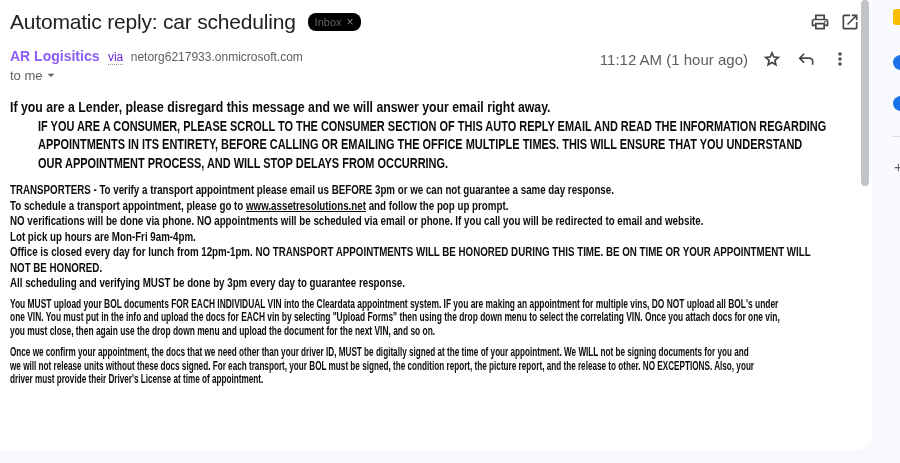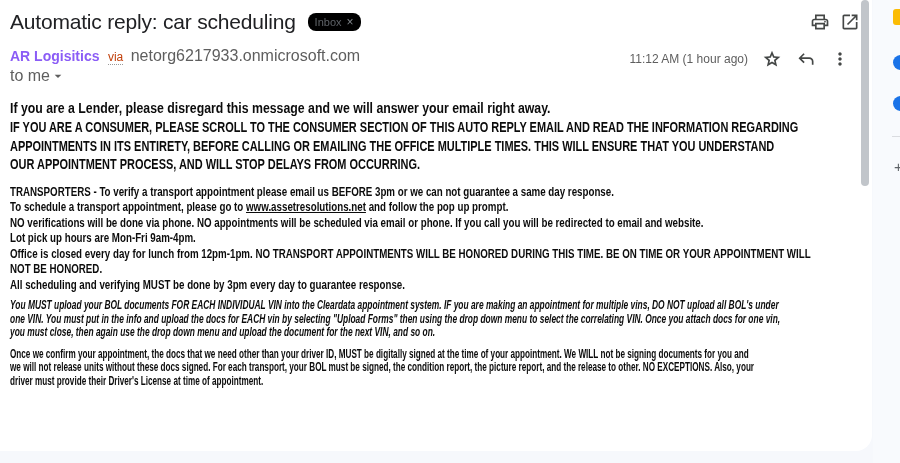--- a/index.html
+++ b/index.html
@@ -11,33 +11,33 @@
   .subject-row{display:flex;align-items:center;}
   .subject{font-size:21px;font-weight:400;color:#202124;margin:0;letter-spacing:-0.2px;}
   .chip{margin-left:12px;display:inline-flex;align-items:center;gap:5px;background:#000000;
         border-radius:8px;padding:3px 7px;font-size:11px;color:#5f6368;cursor:pointer;}
   .chip-x{font-size:12px;color:#80868b;line-height:1;}
   .subject-actions{margin-left:auto;display:flex;gap:10px;align-items:center;}
   .icon-btn{display:inline-flex;cursor:pointer;}
   .icon-btn svg{width:20px;height:20px;fill:#444746;}
   .sender-row{display:flex;align-items:flex-start;margin-top:13px;padding-right:10px;}
   .sender-name{font-size:14px;font-weight:700;color:#8b5cf6;}
-  .via{font-size:12px;color:#c2410c;border-bottom:1px dotted #999;margin-left:4px;}
-  .domain{font-size:16px;color:#5e5e5e;margin-left:3px;}
-  .to-me{display:inline-flex;align-items:center;margin-top:2px;font-size:16px;color:#5e5e5e;cursor:pointer;}
+  .via{font-size:12px;color:#6d28d9;border-bottom:1px dotted #999;margin-left:4px;}
+  .domain{font-size:12px;color:#5e5e5e;margin-left:3px;}
+  .to-me{display:inline-flex;align-items:center;margin-top:2px;font-size:13px;color:#5e5e5e;cursor:pointer;}
   .to-me svg{width:16px;height:16px;fill:#5e5e5e;}
   .meta-right{margin-left:auto;display:flex;align-items:center;gap:14px;margin-top:2px;}
-  .timestamp{font-size:12px;color:#5e5e5e;white-space:nowrap;margin-left:24px;}
+  .timestamp{font-size:15px;color:#5e5e5e;white-space:nowrap;margin-left:24px;}
   .body{margin:14px 0 0 10px;}
   .ln{font-weight:700;color:#0c0c0c;white-space:nowrap;transform-origin:0 50%;}
   .p-intro{margin-bottom:10px;}  .p-intro .ln{font-size:12px;line-height:12px;transform:scaleX(.92);}
   .p-lender{margin-bottom:2px;} .p-lender .ln{font-size:15px;line-height:17px;transform:scaleX(.82);}
-  .p-consumer{margin-bottom:10px;} .p-consumer .ln{font-size:15px;line-height:18.5px;transform:scaleX(.73);}
+  .p-consumer{margin-bottom:10px;margin-left:28px;} .p-consumer .ln{font-size:15px;line-height:18.5px;transform:scaleX(.73);}
   .p-trans{margin-bottom:7px;}   .p-trans .ln{font-size:13px;line-height:15.5px;transform:scaleX(.75);}
-  .p-upload{margin-bottom:8px;font-style:italic;}  .p-upload .ln{font-size:12px;line-height:13.5px;transform:scaleX(.70);}
+  .p-upload{margin-bottom:8px;}  .p-upload .ln{font-size:12px;line-height:13.5px;transform:scaleX(.70);}
   .p-overbook{margin-bottom:8px;}.p-overbook .ln{font-size:12px;line-height:13.5px;transform:scaleX(.70);}
   .p-signing .ln{font-size:12px;line-height:13.5px;transform:scaleX(.68);}
   .body-link{color:#0c0c0c;text-decoration:underline;cursor:pointer;}
   .scrollbar{position:absolute;left:861px;top:0;width:8px;height:451px;}
   .scroll-thumb{width:8px;height:186px;background:#c1c5ca;border-radius:4px;}
   .side-panel{position:absolute;right:0;top:0;width:27px;height:463px;background:#f8fafd;}
   .sp-icon{position:absolute;left:20px;cursor:pointer;}
   .sp-divider{position:absolute;left:19px;top:136px;width:12px;height:1px;background:#dadce0;}
   .sp-plus{position:absolute;left:21px;top:158px;font-size:15px;color:#5f6368;cursor:pointer;
            font-weight:400;}

